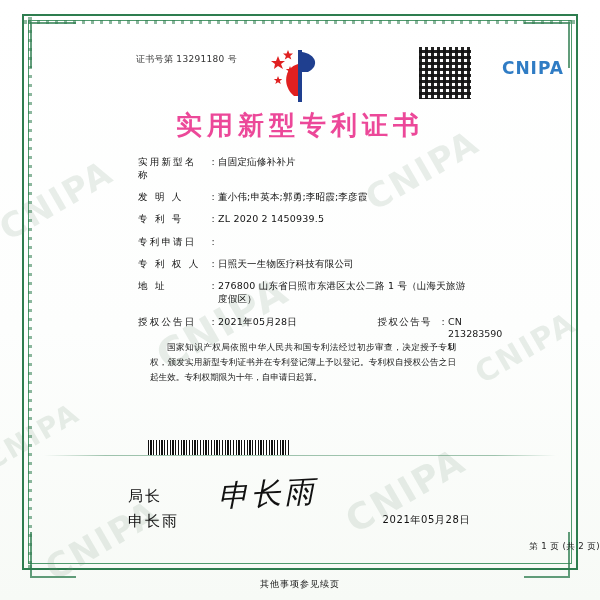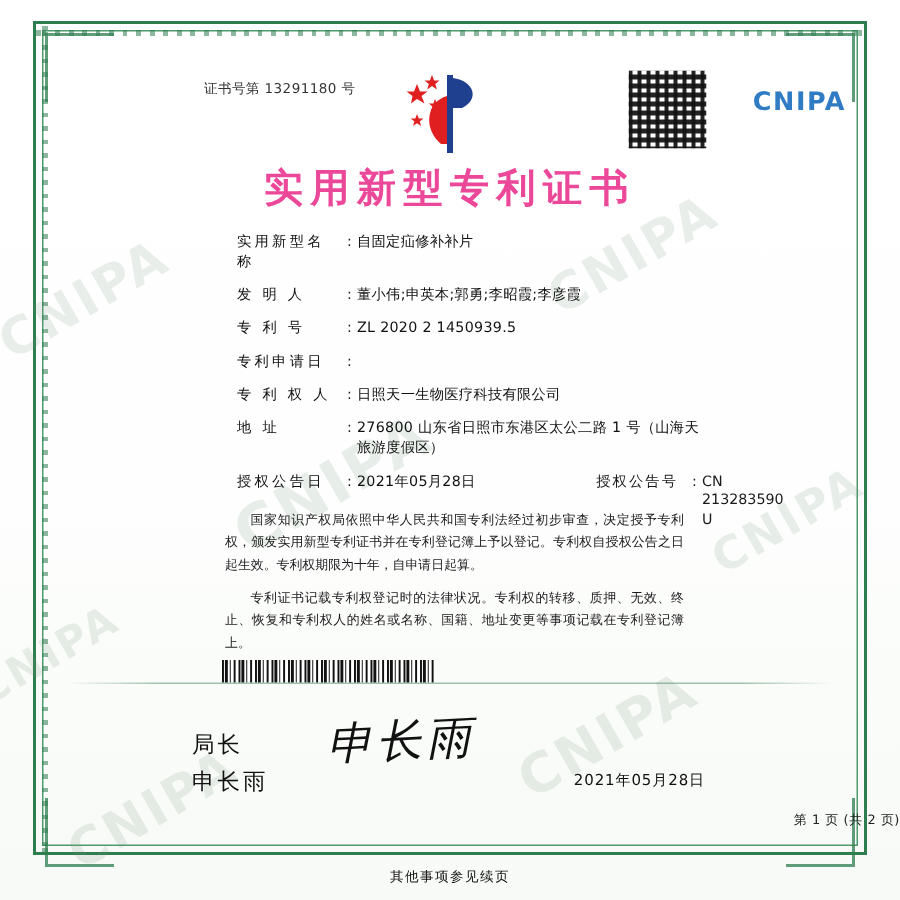--- a/index.html
+++ b/index.html
@@ -153,21 +153,20 @@
     display: flex;
     align-items: flex-start;
     margin-bottom: 9.5px;
     line-height: 1.35;
   }
   .flabel {
     width: 70px;
     flex: 0 0 70px;
     letter-spacing: 2.2px;
     color: #111;
-    margin-left: 20px;
   }
   .fcolon {
     width: 10px;
     flex: 0 0 10px;
     text-align: center;
   }
   .fvalue {
     flex: 1 1 auto;
     color: #111;
     letter-spacing: .2px;
@@ -343,21 +342,20 @@
       <span class="fcolon">:</span>
       <span class="fvalue">2021年05月28日</span>
       <span class="flabel2">授权公告号</span>
       <span class="fcolon">:</span>
       <span class="fvalue2">CN 213283590 U</span>
     </div>
   </div>
 
   <div class="paras">
     <p>国家知识产权局依照中华人民共和国专利法经过初步审查，决定授予专利权，颁发实用新型专利证书并在专利登记簿上予以登记。专利权自授权公告之日起生效。专利权期限为十年，自申请日起算。</p>
-    <p>专利证书记载专利权登记时的法律状况。专利权的转移、质押、无效、终止、恢复和专利权人的姓名或名称、国籍、地址变更等事项记载在专利登记簿上。</p>
   </div>
 
   <div class="barcode"></div>
   <div class="divider"></div>
 
   <div class="sig-label">
     <div>局长</div>
     <div>申长雨</div>
   </div>
   <div class="seal"></div>

